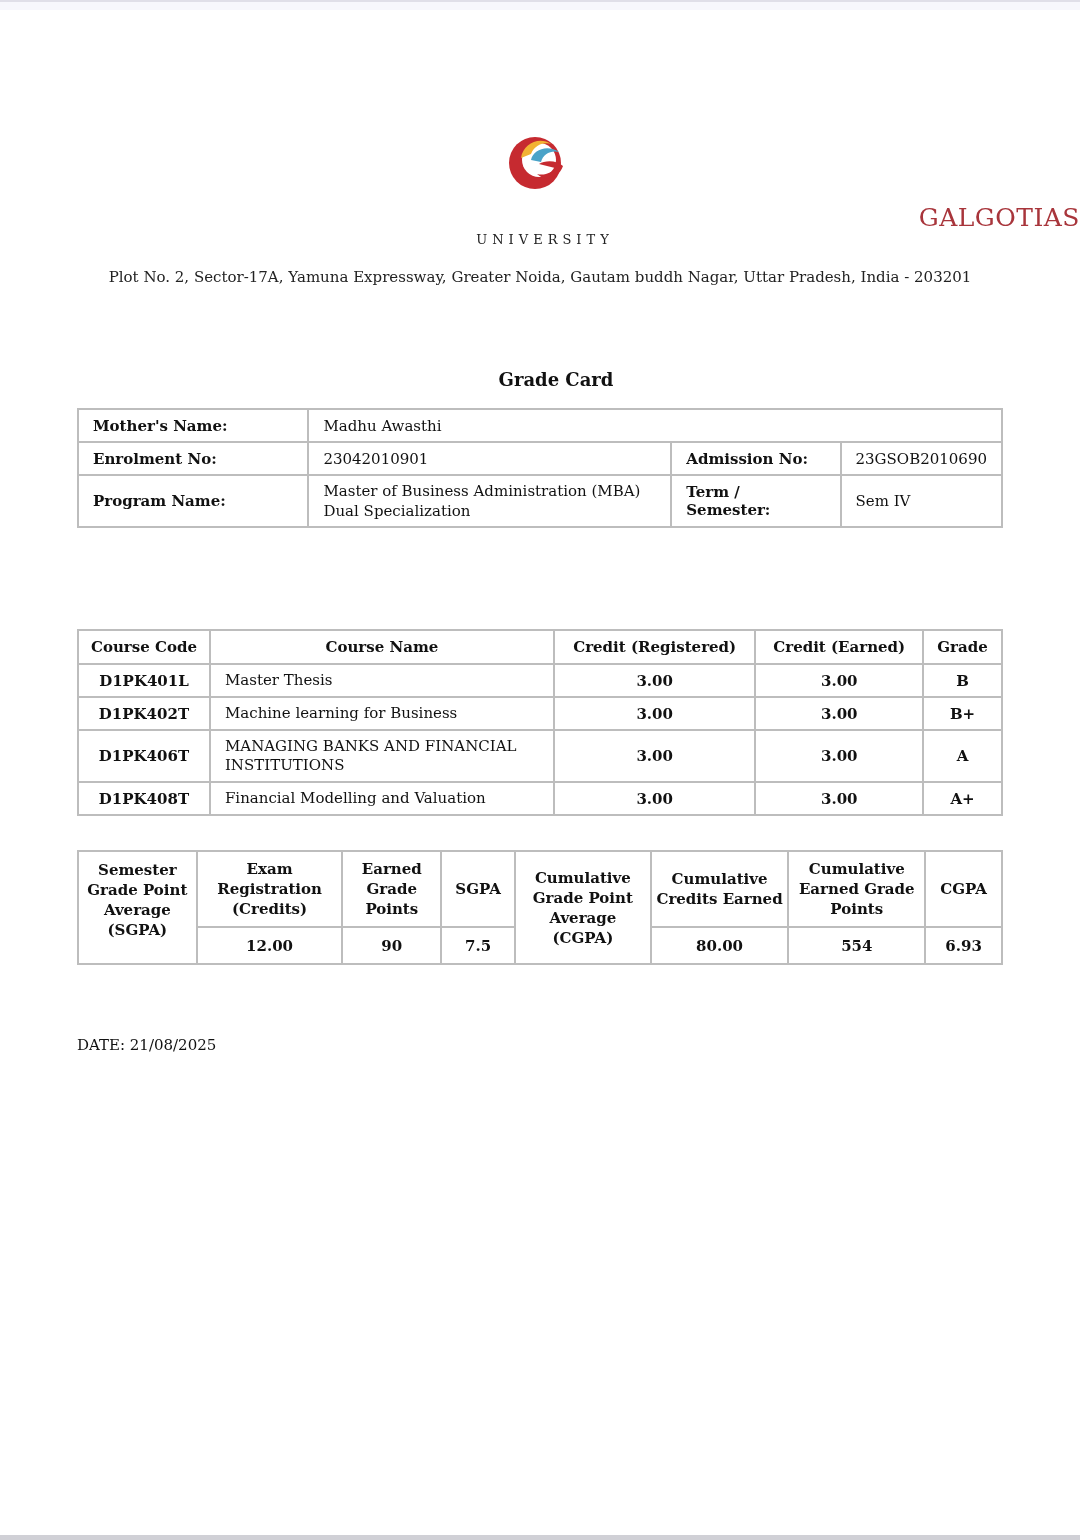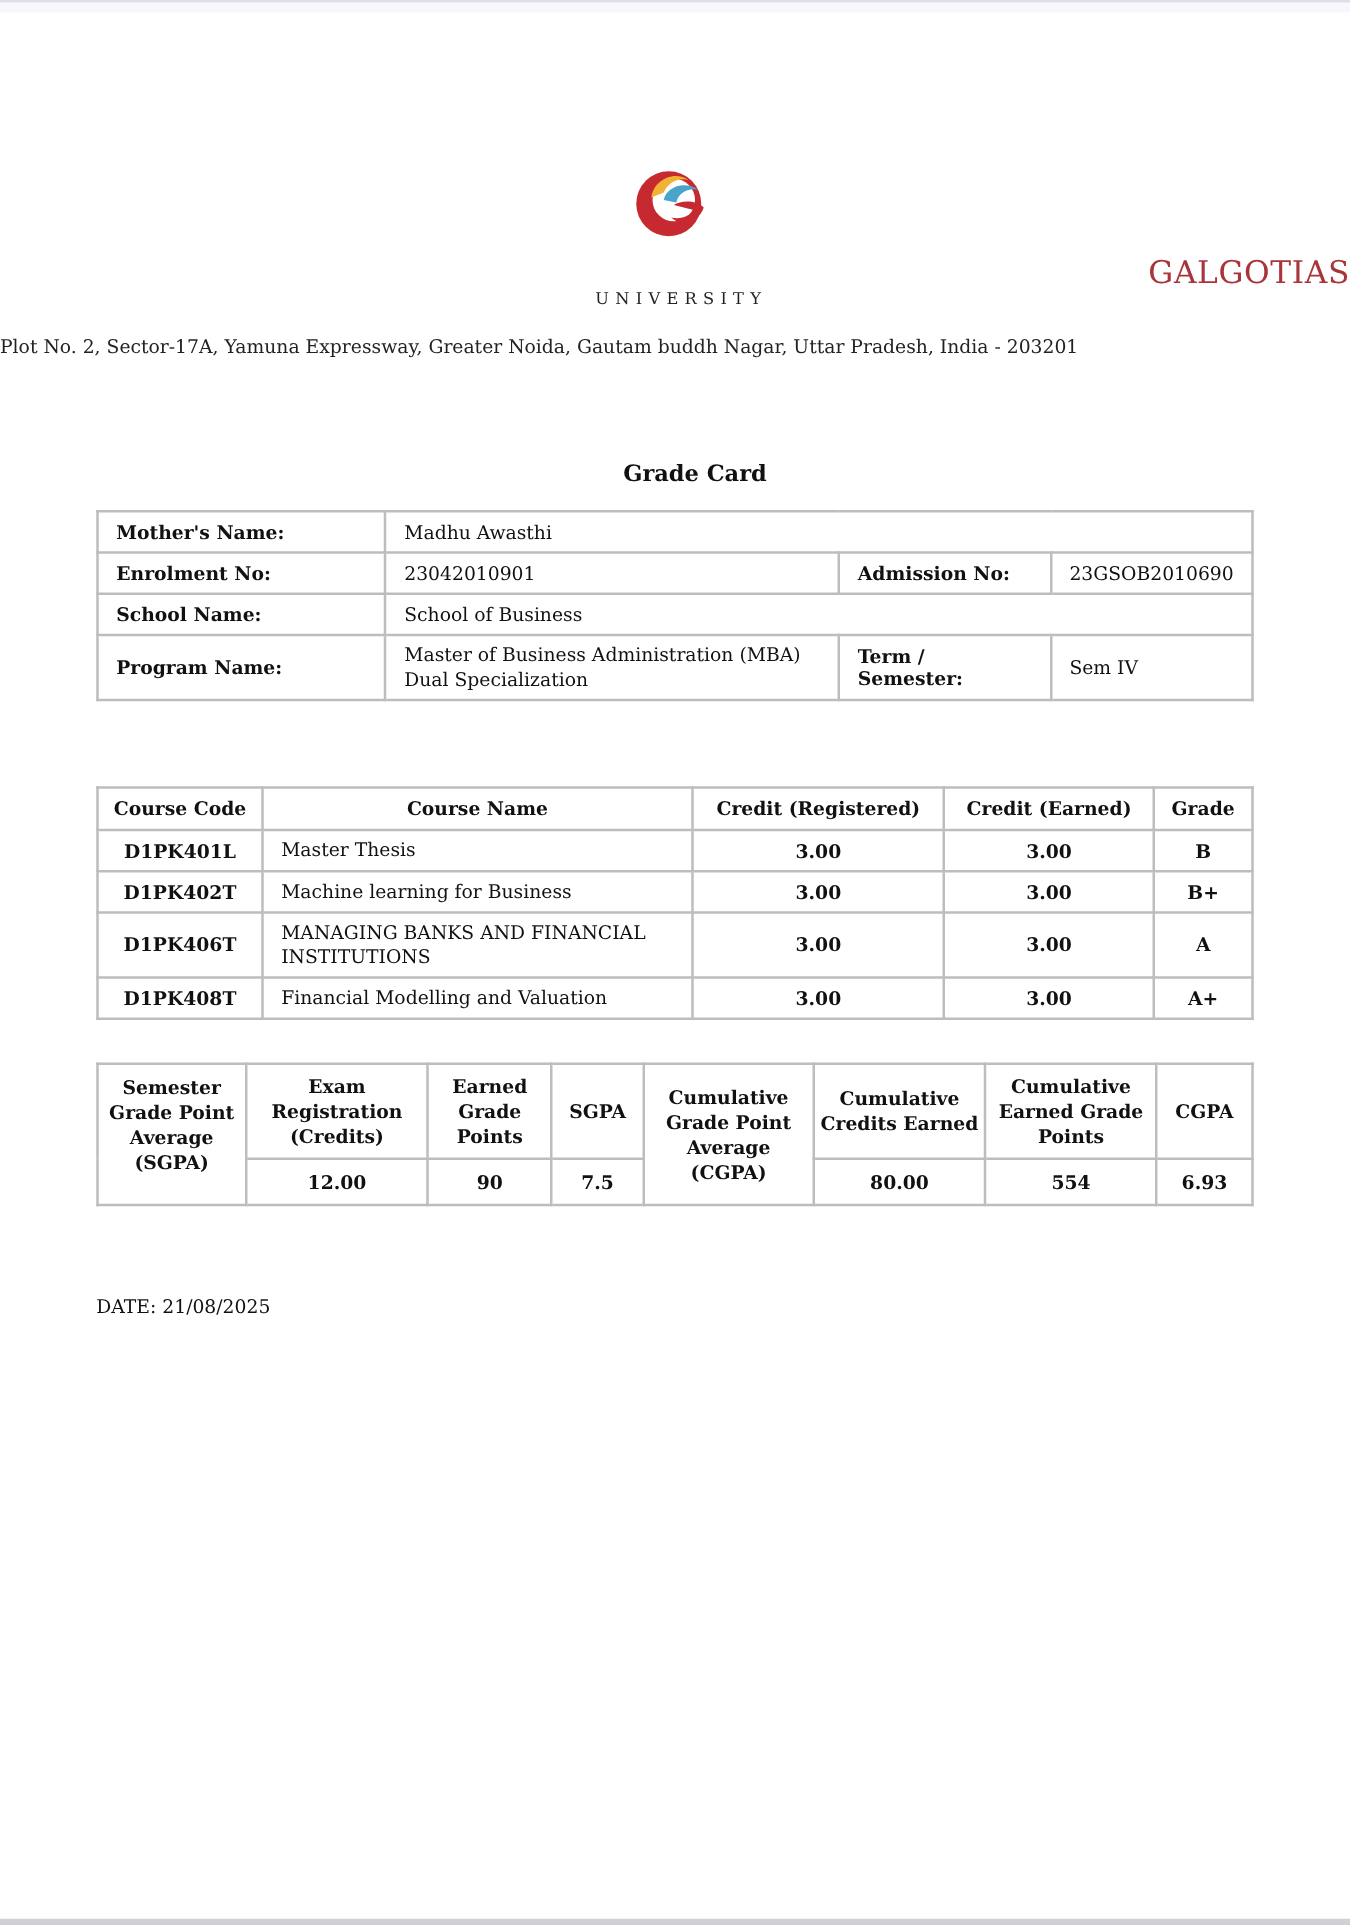--- a/index.html
+++ b/index.html
@@ -8,21 +8,21 @@
     background: #ffffff;
     font-family: "DejaVu Serif", serif;
     color: #111;
   }
   .top-strip { position: absolute; left: 0; top: 0; width: 1080px; height: 10px; background: #f7f7fc; border-top: 2px solid #e0dfe8; box-sizing: border-box; }
   .bottom-strip { position: absolute; left: 0; bottom: 0; width: 1080px; height: 5px; background: #d0d0d6; }
 
   .logo { position: absolute; left: 505px; top: 130px; width: 66px; height: 60px; }
   .brand-name { position: absolute; left: 0; width: 1080px; top: 203px; text-align: right; font-family: "DejaVu Serif", serif; font-size: 25px; color: #a8353b; letter-spacing: 0.5px; }
   .brand-sub { position: absolute; left: 0; width: 1080px; top: 232px; text-align: center; font-family: "DejaVu Serif", serif; font-size: 13px; color: #222; letter-spacing: 5px; padding-left: 10px; box-sizing: border-box;}
-  .address { position: absolute; left: 0; width: 1080px; top: 266px; font-size: 15px; line-height: 22px; color: #222; }
+  .address { position: absolute; left: 0; width: 1080px; top: 266px; text-align: center; font-size: 15px; line-height: 22px; color: #222; }
 
   .title { position: absolute; left: 16px; width: 1080px; top: 369px; text-align: center; font-weight: bold; font-size: 18px; }
 
   table { border-collapse: collapse; position: absolute; left: 77px; width: 926px; font-size: 15px; }
   td, th { border: 2px solid #bdbdbd; }
   .info td { padding: 0 14px; height: 31px; vertical-align: middle; }
   .info .lbl { font-weight: bold; }
   .info { top: 408px; }
 
   .courses { top: 629px; }
@@ -67,24 +67,20 @@
   <tbody>
   <tr>
     <td class="lbl">Mother's Name:</td>
     <td colspan="3">Madhu Awasthi</td>
   </tr>
   <tr>
     <td class="lbl">Enrolment No:</td>
     <td>23042010901</td>
     <td class="lbl">Admission No:</td>
     <td>23GSOB2010690</td>
-  </tr>
-  <tr>
-    <td class="lbl">School Name:</td>
-    <td colspan="3">School of Business</td>
   </tr>
   <tr>
     <td class="lbl" style="height:50px">Program Name:</td>
     <td style="line-height:20px">
       <div>Master of Business Administration (MBA)</div>
       <div>Dual Specialization</div>
     </td>
     <td class="lbl">Term / Semester:</td>
     <td>Sem IV</td>
   </tr>

